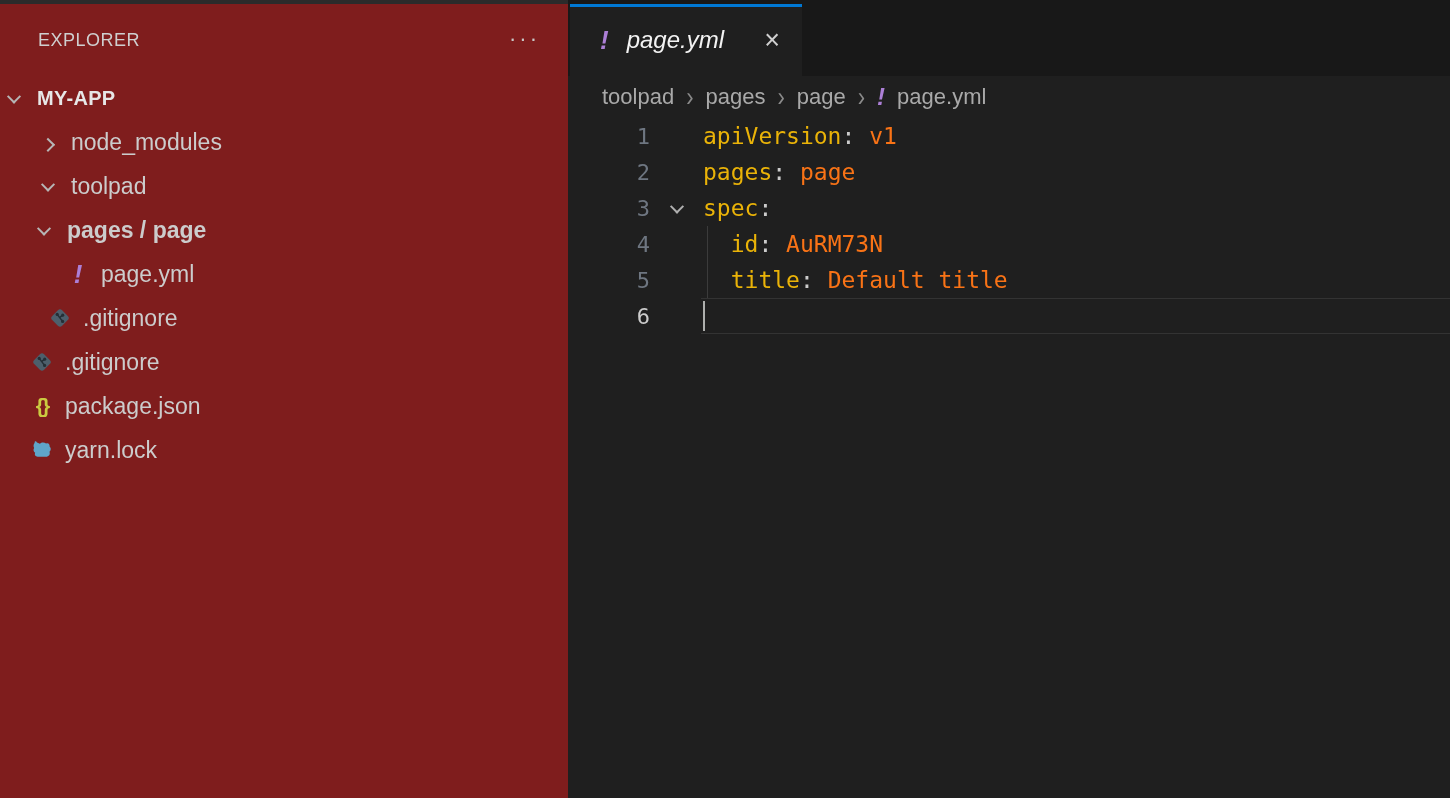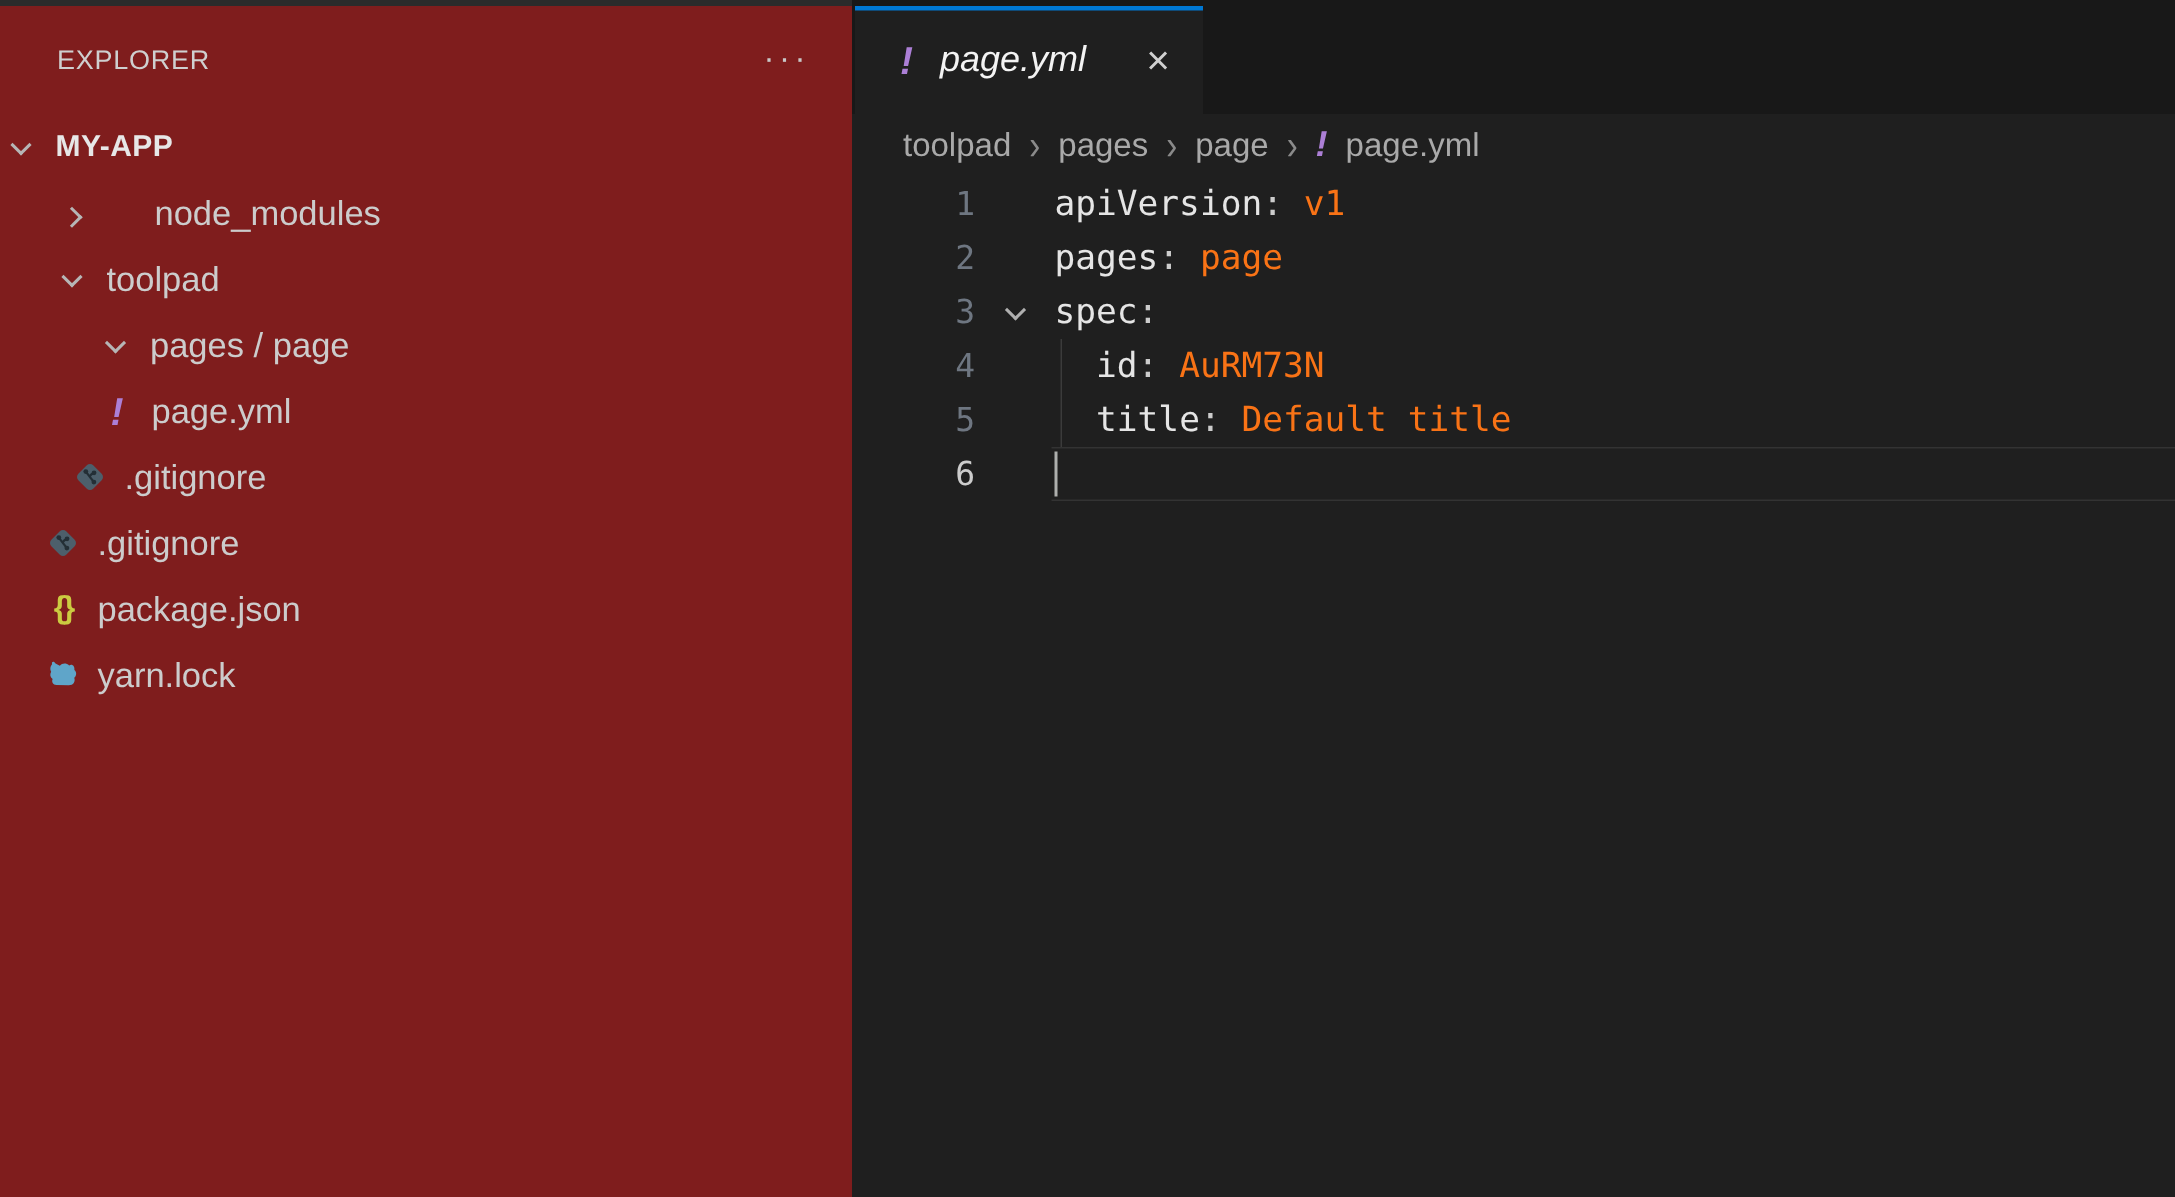--- a/index.html
+++ b/index.html
@@ -53,21 +53,21 @@
   
   .code { position:relative; font-family:"DejaVu Sans Mono", monospace;
           font-size:23px; }
   .line { position:relative; display:flex; align-items:center; height:36px;
           white-space:pre; cursor:text; }
   .ln { width:82px; flex:0 0 82px; text-align:right; color:#6e7681; font-size:22px; }
   .line.active .ln { color:#cccccc; }
   .fold-col { width:53px; flex:0 0 53px; display:flex; justify-content:center;
               align-items:center; }
   .fold-col .chev { border-color:#b0b0b0; }
-  .tok-key { color:#e5e5e5; }
+  .tok-key { color:#eab308; }
   .tok-punct { color:#cccccc; }
   .tok-value { color:#f97316; }
   .tok-plain { color:#cccccc; }
   .guide { position:absolute; left:139px; top:0; bottom:0; width:1px;
            background:#3b3b3b; }
   .active-box { position:absolute; left:133px; right:0; top:0; bottom:0;
                 border-top:1px solid #333333; border-bottom:1px solid #333333;
                 pointer-events:none; }
   .cursor { position:absolute; left:135px; top:3px; width:2px; height:30px;
             background:#aeafad; }
@@ -82,33 +82,33 @@
       <span class="sidebar-title">EXPLORER</span>
       <span class="more-actions">···</span>
     </div>
     <div class="tree" id="tree">
         <div class="row root-row" style="padding-left: 2px;">
           <span class="icon-box">
             <span class="chev down"></span>
           </span>
           <span>MY-APP</span>
         </div>
-        <div class="row" style="padding-left: 36px; gap: 32px;">
+        <div class="row" style="padding-left: 36px;">
           <span class="icon-box">
             <span class="chev right"></span>
           </span>
           <span>node_modules</span>
         </div>
         <div class="row" style="padding-left: 36px;">
           <span class="icon-box">
             <span class="chev down"></span>
           </span>
           <span>toolpad</span>
         </div>
-        <div class="row" style="padding-left: 65px;">
+        <div class="row" style="padding-left: 32px; font-weight: bold;">
           <span class="icon-box">
             <span class="chev down"></span>
           </span>
           <span>pages / page</span>
         </div>
         <div class="row" style="padding-left: 66px;">
           <span class="icon-box">
             <span class="warn-glyph">!</span>
           </span>
           <span>page.yml</span>

